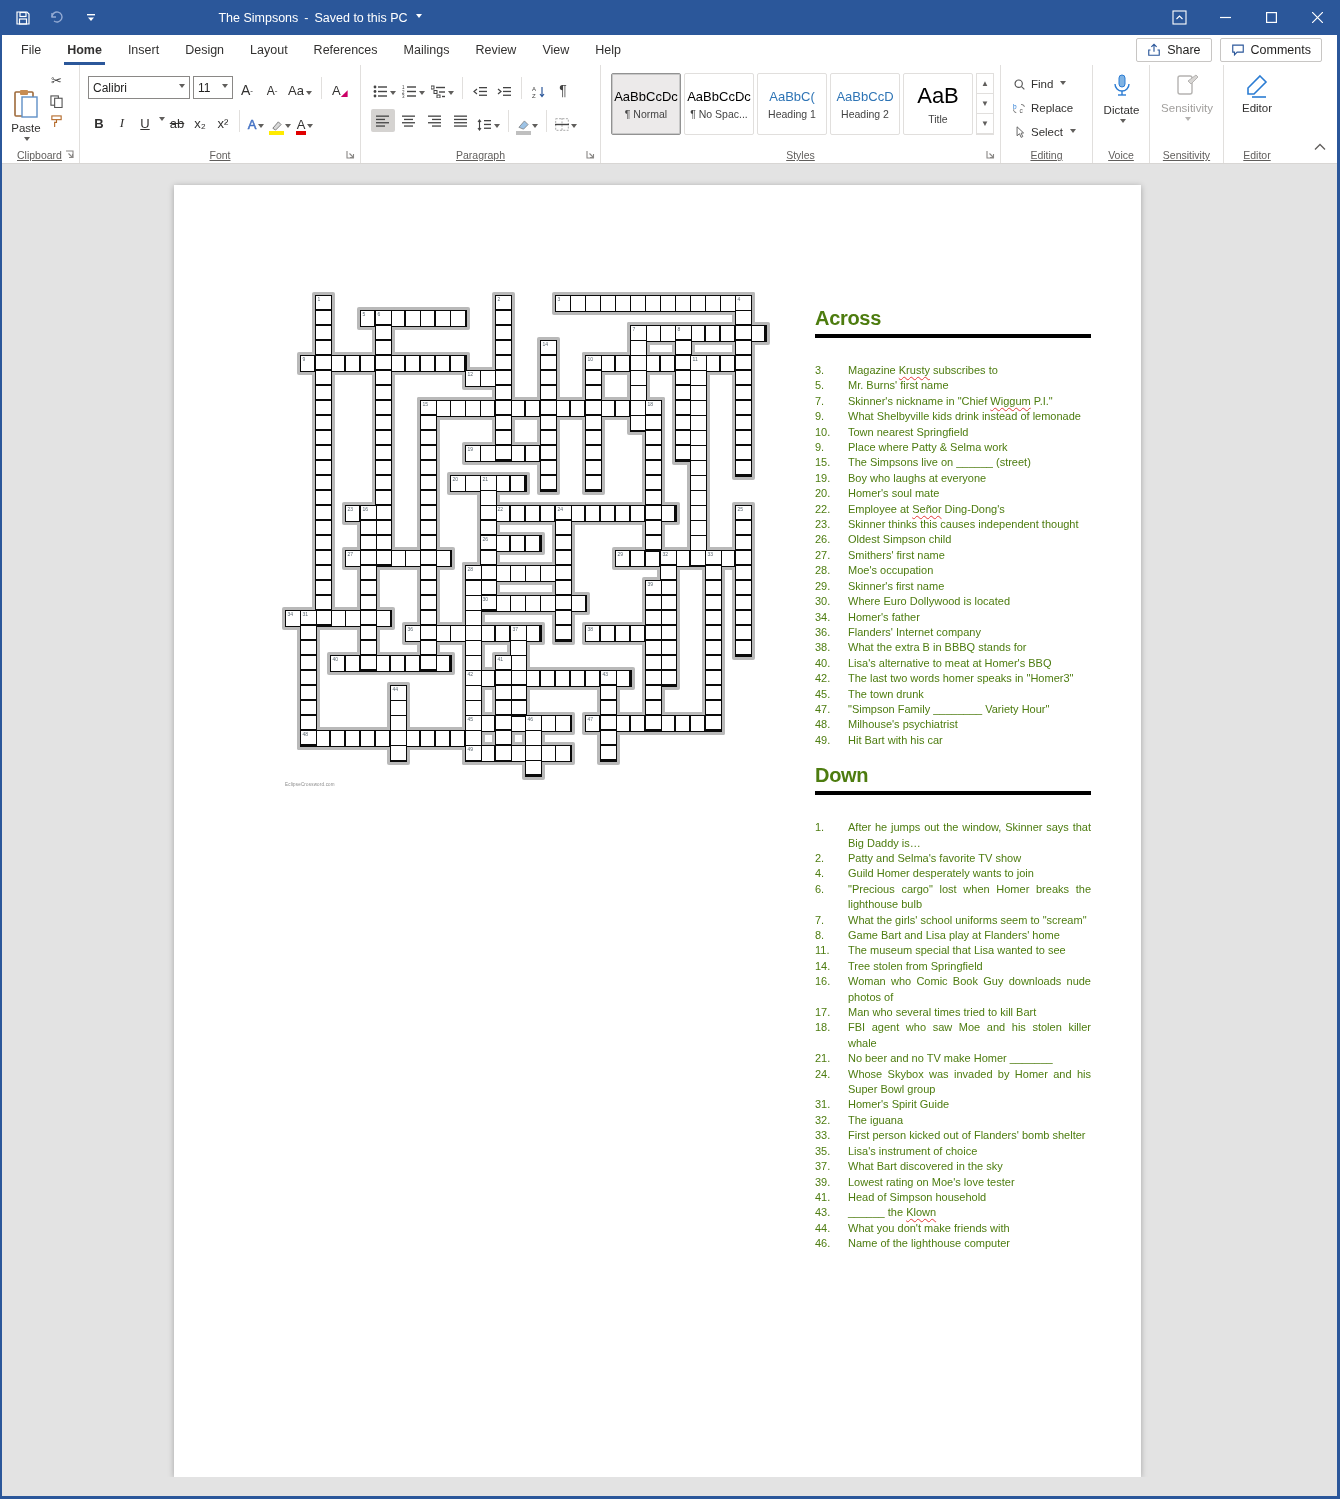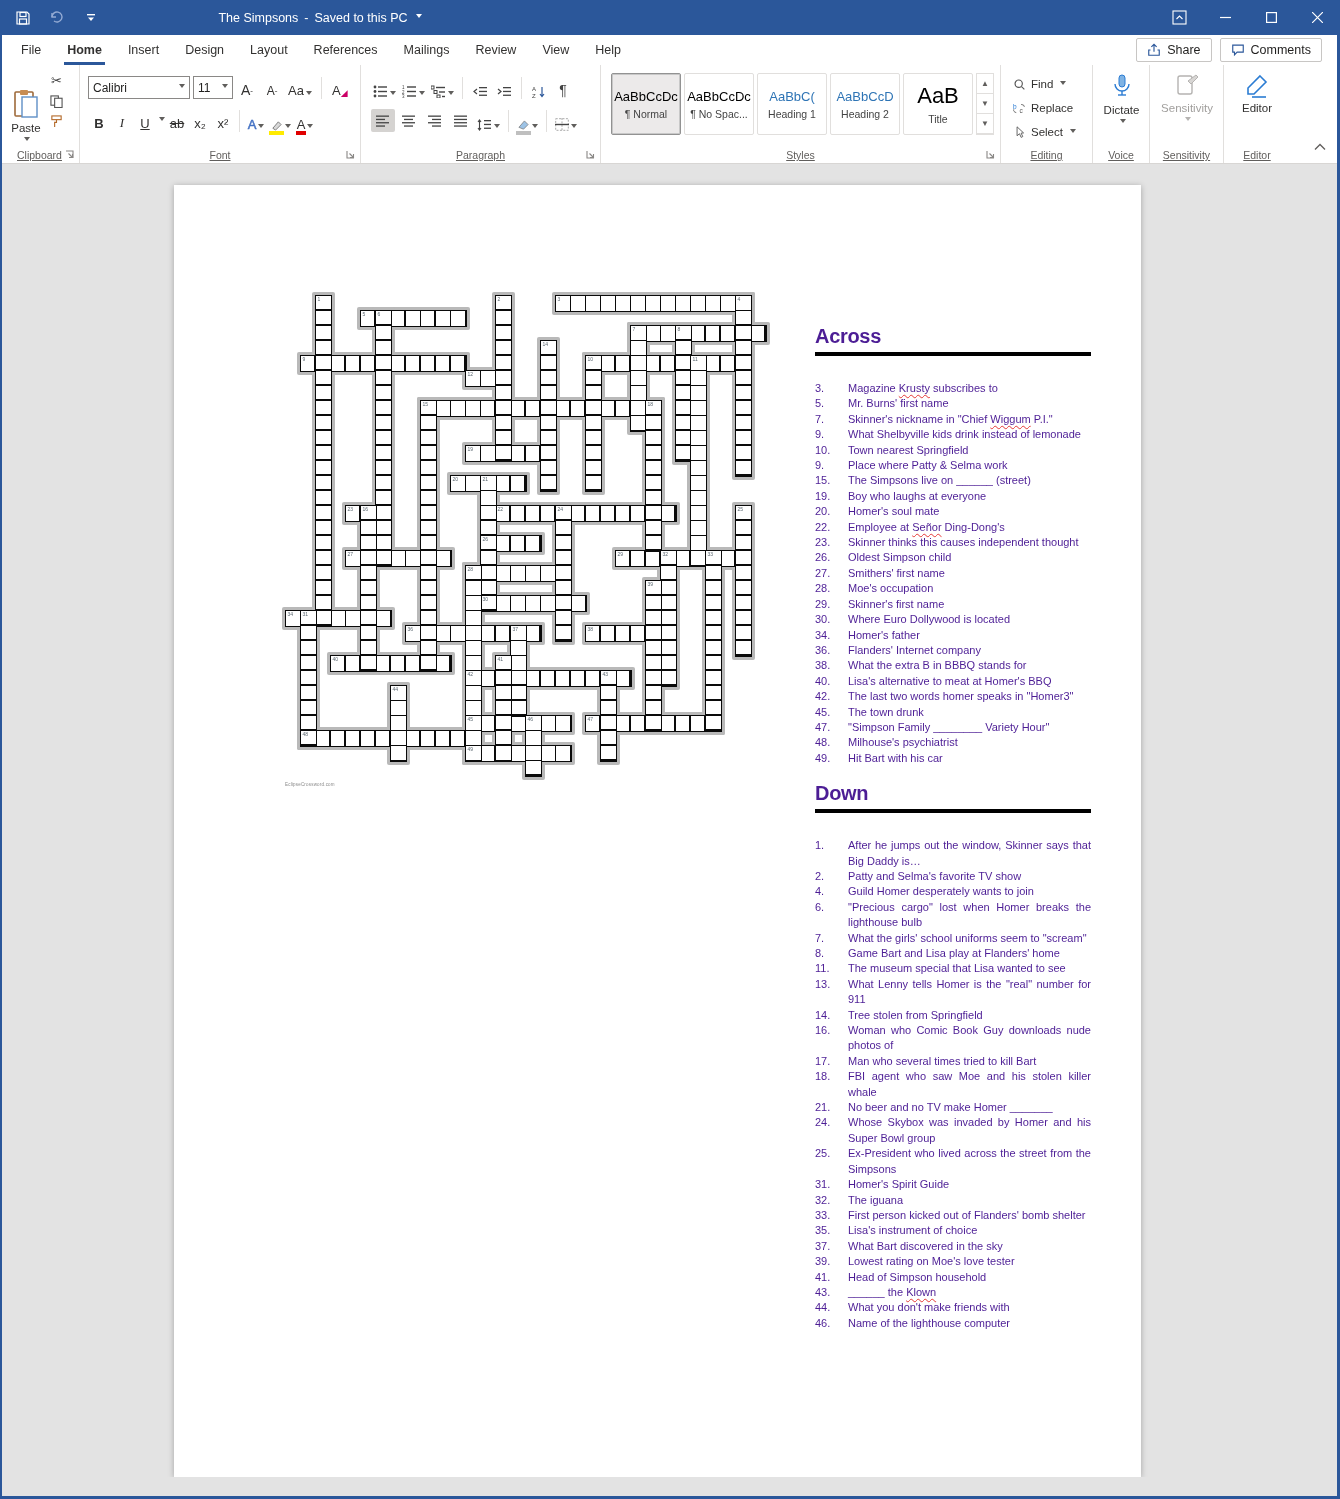--- a/index.html
+++ b/index.html
@@ -61,21 +61,21 @@
   .edge { position:absolute; background:#2b579a; z-index:50; }
   
   #puzzle { position:absolute; left:111px; top:110px; width:486px; height:486px; }
   .halo { position:absolute; background:#b9b9b9; border-radius:2px; }
   .word { position:absolute; border:1.5px solid #0a0a0a; background-color:#fff; }
   .word.h { background-image:repeating-linear-gradient(90deg, transparent 0 13.5px, #0a0a0a 13.5px 15px); }
   .word.v { background-image:repeating-linear-gradient(180deg, transparent 0 13.5px, #0a0a0a 13.5px 15px); }
   .cellnum { position:absolute; font-size:5px; color:#5b6770; z-index:5; line-height:5px; }
   #watermark { position:absolute; left:111px; top:597px; font-size:4.5px; color:#8a8a8a; letter-spacing:.2px; }
   
-  #clues { position:absolute; left:641px; top:141px; width:276px; color:#4c1d95; }
+  #clues { position:absolute; left:641px; top:123px; width:276px; color:#4d7c0f; }
   .chead { font-size:20px; font-weight:bold; letter-spacing:-0.3px; line-height:21px; }
   .cbar { height:4px; background:#000; margin-top:5px; }
   .clist { margin-top:25px; }
   .clue { display:flex; font-size:11px; line-height:15.4px; }
   .cnum { width:33px; flex-shrink:0; }
   .ctext { width:243px; text-align:justify; }
   .sq { text-decoration:underline; text-decoration-style:wavy; text-decoration-color:#e53935; text-decoration-thickness:1px; text-underline-offset:2px; }
   #downblock { margin-top:17px; }
   
   #statusbar { position:absolute; left:0; top:1552px; width:1340px; height:19px; background:#fff; border-top:1px solid #e1dfdd; font-size:11.5px; color:#444; }
@@ -828,24 +828,20 @@
             </div>
             <div class="clue">
               <span class="cnum">8.</span>
               <span class="ctext">Game Bart and Lisa play at Flanders' home</span>
             </div>
             <div class="clue">
               <span class="cnum">11.</span>
               <span class="ctext">The museum special that Lisa wanted to see</span>
             </div>
             <div class="clue">
-              <span class="cnum">13.</span>
-              <span class="ctext">What Lenny tells Homer is the "real" number for 911</span>
-            </div>
-            <div class="clue">
               <span class="cnum">14.</span>
               <span class="ctext">Tree stolen from Springfield</span>
             </div>
             <div class="clue">
               <span class="cnum">16.</span>
               <span class="ctext">Woman who Comic Book Guy downloads nude photos of</span>
             </div>
             <div class="clue">
               <span class="cnum">17.</span>
               <span class="ctext">Man who several times tried to kill Bart</span>
@@ -854,24 +850,20 @@
               <span class="cnum">18.</span>
               <span class="ctext">FBI agent who saw Moe and his stolen killer whale</span>
             </div>
             <div class="clue">
               <span class="cnum">21.</span>
               <span class="ctext">No beer and no TV make Homer _______</span>
             </div>
             <div class="clue">
               <span class="cnum">24.</span>
               <span class="ctext">Whose Skybox was invaded by Homer and his Super Bowl group</span>
-            </div>
-            <div class="clue">
-              <span class="cnum">25.</span>
-              <span class="ctext">Ex-President who lived across the street from the Simpsons</span>
             </div>
             <div class="clue">
               <span class="cnum">31.</span>
               <span class="ctext">Homer's Spirit Guide</span>
             </div>
             <div class="clue">
               <span class="cnum">32.</span>
               <span class="ctext">The iguana</span>
             </div>
             <div class="clue">

